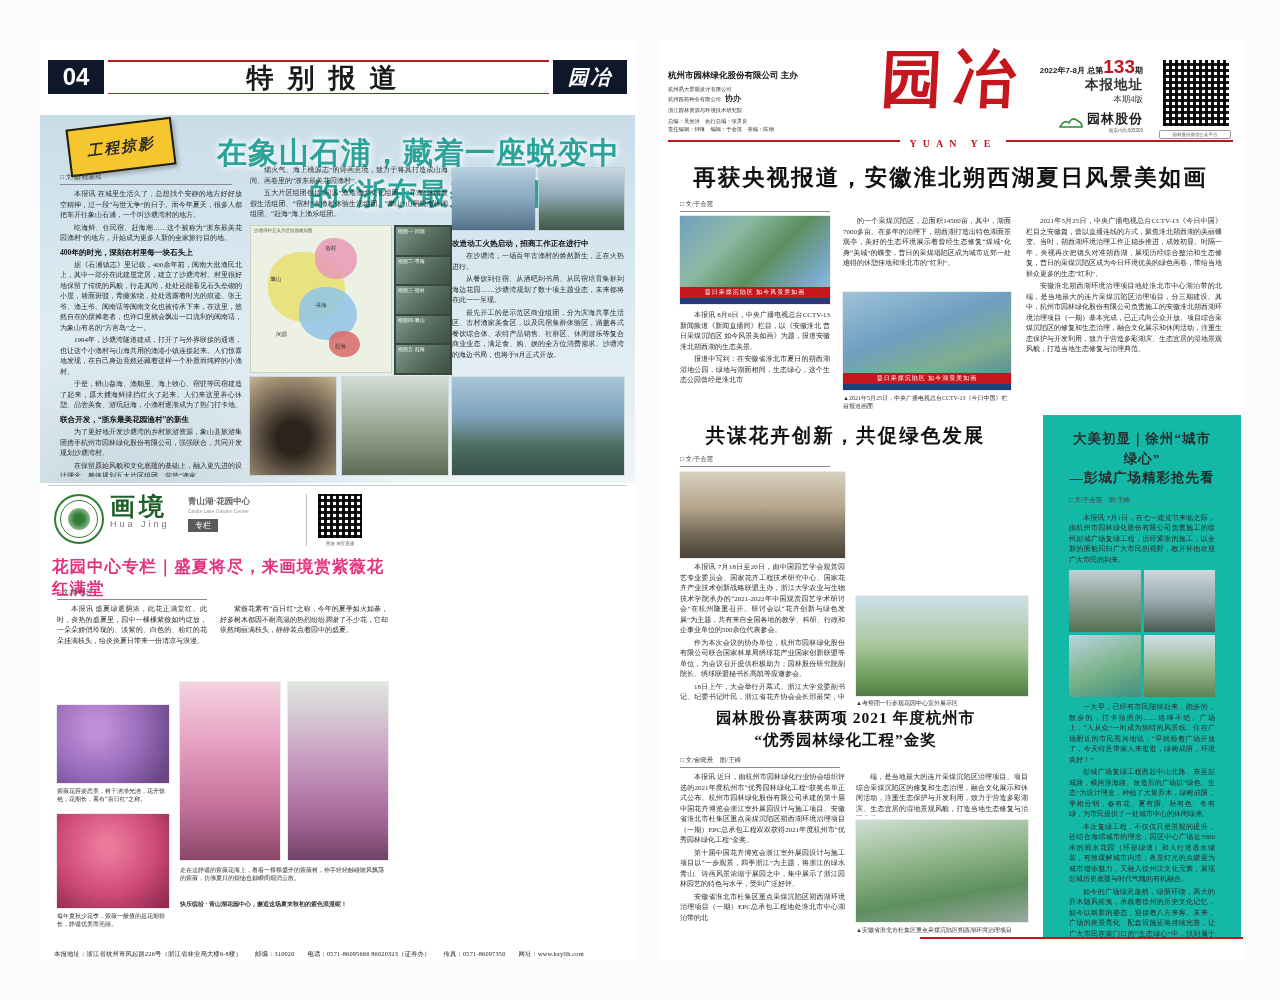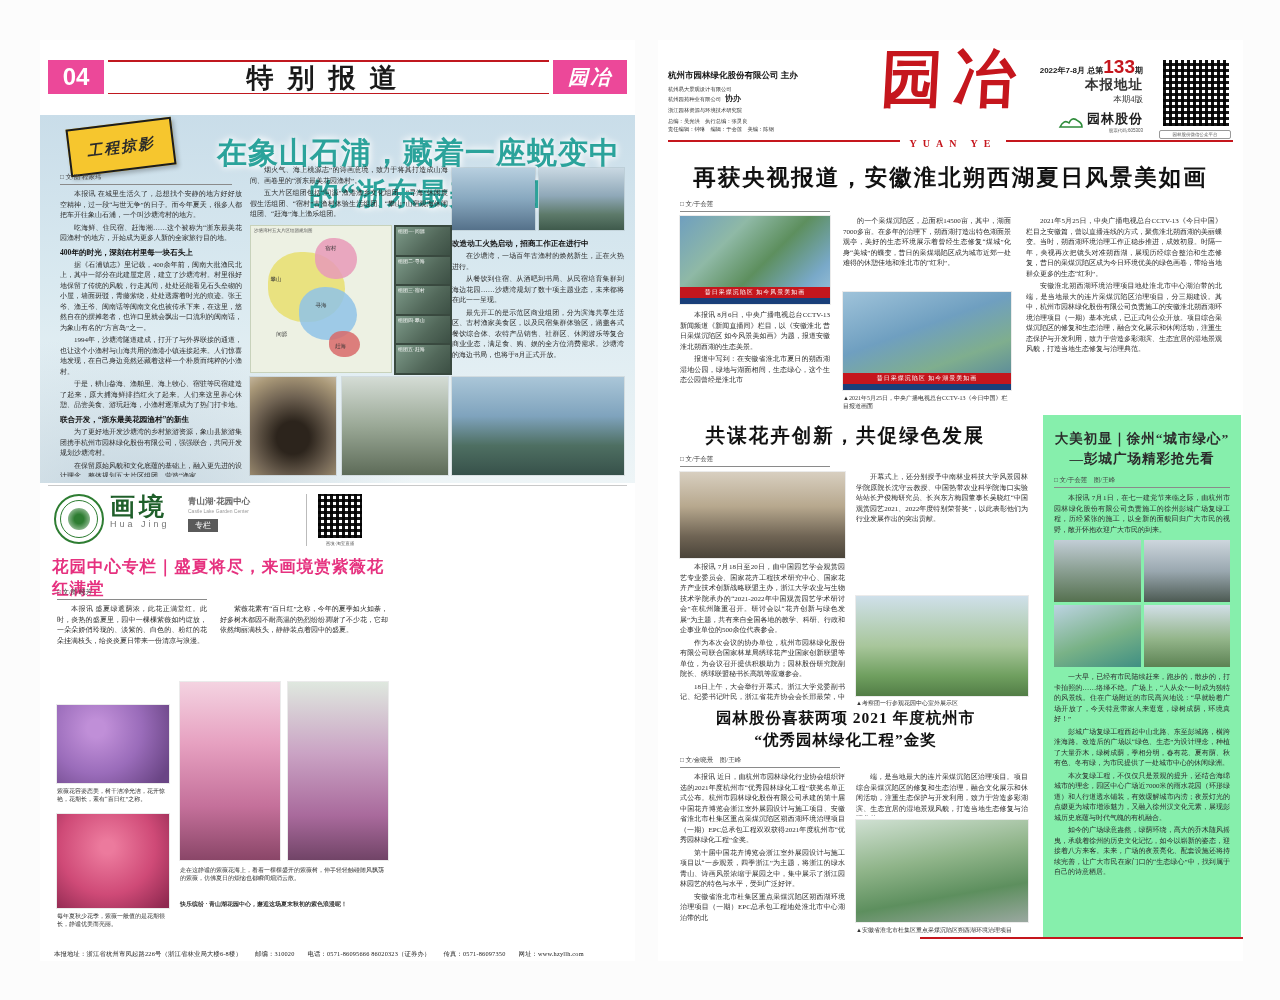--- a/index.html
+++ b/index.html
@@ -5,21 +5,21 @@
   html,body{margin:0;padding:0;}
   body{width:1280px;height:1000px;position:relative;background:#fcfcfc;overflow:hidden;
        font-family:"Liberation Serif","DejaVu Serif",serif;color:#2b2b2b;}
   .page{position:absolute;background:#fff;}
   .abs{position:absolute;}
   p{margin:0;}
   .para{text-indent:2em;text-align:justify;margin:0 0 2px 0;}
 
   
   .lp-header{display:flex;align-items:stretch;}
-  .redbox{background:#ec4899;color:#fff;display:flex;align-items:center;justify-content:center;}
+  .redbox{background:#0f172a;color:#fff;display:flex;align-items:center;justify-content:center;}
   .pagenum{width:56px;font-size:24px;font-weight:bold;font-family:"Liberation Sans",sans-serif;}
   .brandbox{width:74px;font-size:20px;font-weight:bold;font-style:italic;letter-spacing:2px;}
   .hdr-mid{flex:1;margin:0 4px;border-top:2px solid #c0181f;border-bottom:1px solid #c0181f;
            display:flex;align-items:center;justify-content:center;}
   .hdr-title{font-size:27px;font-weight:bold;letter-spacing:14px;color:#1a1a1a;}
 
   
   .feature-bg{background:linear-gradient(180deg,#c9dde9 0%,#d9e9f0 45%,#eef5f7 100%);overflow:hidden;}
   .feature-bg::before{content:"";position:absolute;left:-40px;bottom:-30px;width:420px;height:180px;
       background:radial-gradient(ellipse at 30% 100%,#aec4d2 0%,rgba(174,196,210,0) 70%);opacity:.7;}
@@ -120,21 +120,21 @@
   .art-headline2{font-size:19.5px;font-weight:bold;color:#111;text-align:center;letter-spacing:2px;}
   .art-headline3{font-size:15.5px;font-weight:bold;color:#111;text-align:center;letter-spacing:1px;}
   .ph-aerial{background:linear-gradient(135deg,#6f9fbf 0%,#8fb9a6 30%,#5d8f5e 55%,#79a9c9 82%,#9ec4da);}
   .ph-lakecauseway{background:linear-gradient(160deg,#9fc3da,#6f9fc0 40%,#7fae8e 68%,#4f7f9f);}
   .tv-banner{position:absolute;left:0;right:0;bottom:6px;height:11px;background:#c5161d;color:#fff;
              font-size:6px;display:flex;align-items:center;justify-content:center;letter-spacing:1px;
              font-family:"Liberation Sans",sans-serif;}
   .tv-ticker{position:absolute;left:0;right:0;bottom:0;height:6px;background:#1a3f7a;}
   .ph-conf{background:linear-gradient(180deg,#d8cfc0,#b7a88e 40%,#6f6454 75%,#4b443a);}
   .ph-garden{background:linear-gradient(180deg,#cfe0ea,#a8c69b 50%,#6f9f5f 80%,#527d46);}
-  .sidebar-box{background:#86efac;box-sizing:border-box;padding:14px 11px;overflow:hidden;}
+  .sidebar-box{background:#14b8a6;box-sizing:border-box;padding:14px 26px;overflow:hidden;}
   .sb-headline{font-size:13.5px;font-weight:bold;text-align:center;letter-spacing:1px;line-height:1.45;}
   .sb-grid{display:grid;grid-template-columns:1fr 1fr;gap:3px;margin:5px 0;}
   .sb-grid div{height:62px;}
   .ph-plaza1{background:linear-gradient(180deg,#c2cdd6,#8fa398 45%,#55704f);}
   .ph-plaza2{background:linear-gradient(180deg,#cdd6dd,#9aa8b0 50%,#4c5a52);}
   .ph-plaza3{background:linear-gradient(160deg,#bcd3e2,#79b287 55%,#3f8f83);}
   .ph-plaza4{background:linear-gradient(180deg,#d2dfe8,#93b58a 55%,#5c8253);}
   .ph-parkaward{background:linear-gradient(170deg,#cfe0d2,#8fb489 40%,#5d8f5e 70%,#9aa8a0);}
 </style>
 </head>
@@ -331,21 +331,20 @@
   <div class="abs bodytext" style="left:22px;top:522px;width:165px;height:142px;">
     <div>
         <p class="para">本报讯 7月18日至20日，由中国园艺学会观赏园艺专业委员会、国家花卉工程技术研究中心、国家花卉产业技术创新战略联盟主办，浙江大学农业与生物技术学院承办的“2021-2022年中国观赏园艺学术研讨会”在杭州隆重召开。研讨会以“花卉创新与绿色发展”为主题，共有来自全国各地的教学、科研、行政和企事业单位的500余位代表参会。</p>
         <p class="para">作为本次会议的协办单位，杭州市园林绿化股份有限公司联合国家林草局绣球花产业国家创新联盟等单位，为会议召开提供积极助力；园林股份研究院副院长、绣球联盟秘书长高凯等应邀参会。</p>
         <p class="para">18日上午，大会举行开幕式。浙江大学党委副书记、纪委书记叶民，浙江省花卉协会会长邢最荣，中国园艺学会副理事长、南京农业大学校长陈发棣教授先后发表致辞。</p>
       </div>
   </div>
 
   <div class="abs bodytext" style="left:198px;top:432px;width:172px;height:122px;">
     <div>
-        <p class="para">开幕式上，还分别授予中南林业科技大学风景园林学院原院长沈守云教授、中国热带农业科学院海口实验站站长尹俊梅研究员、长兴东方梅园董事长吴晓红“中国观赏园艺2021、2022年度特别荣誉奖”，以此表彰他们为行业发展作出的突出贡献。</p>
       </div>
   </div>
   <div class="photo ph-garden" style="left:198px;top:556px;width:172px;height:100px;"></div>
   <div class="abs caption" style="left:198px;top:659px;width:172px;">▲考察团一行参观花园中心室外展示区</div>
 
   <div class="abs sidebar-box" style="left:385px;top:375px;width:198px;height:522px;">
     <div class="sb-headline">大美初显｜徐州“城市绿心”</div>
     <div class="sb-headline">—彭城广场精彩抢先看</div>
     <div class="byline" style="margin:8px 0 5px 0;">□ 文/于会莲　图/王峰</div>
     <p class="bodytext para" style="height:auto;">本报讯 7月1日，在七一建党节来临之际，由杭州市园林绿化股份有限公司负责施工的徐州彭城广场复绿工程，历经紧张的施工，以全新的面貌回归广大市民的视野，敞开怀抱欢迎广大市民的到来。</p>

